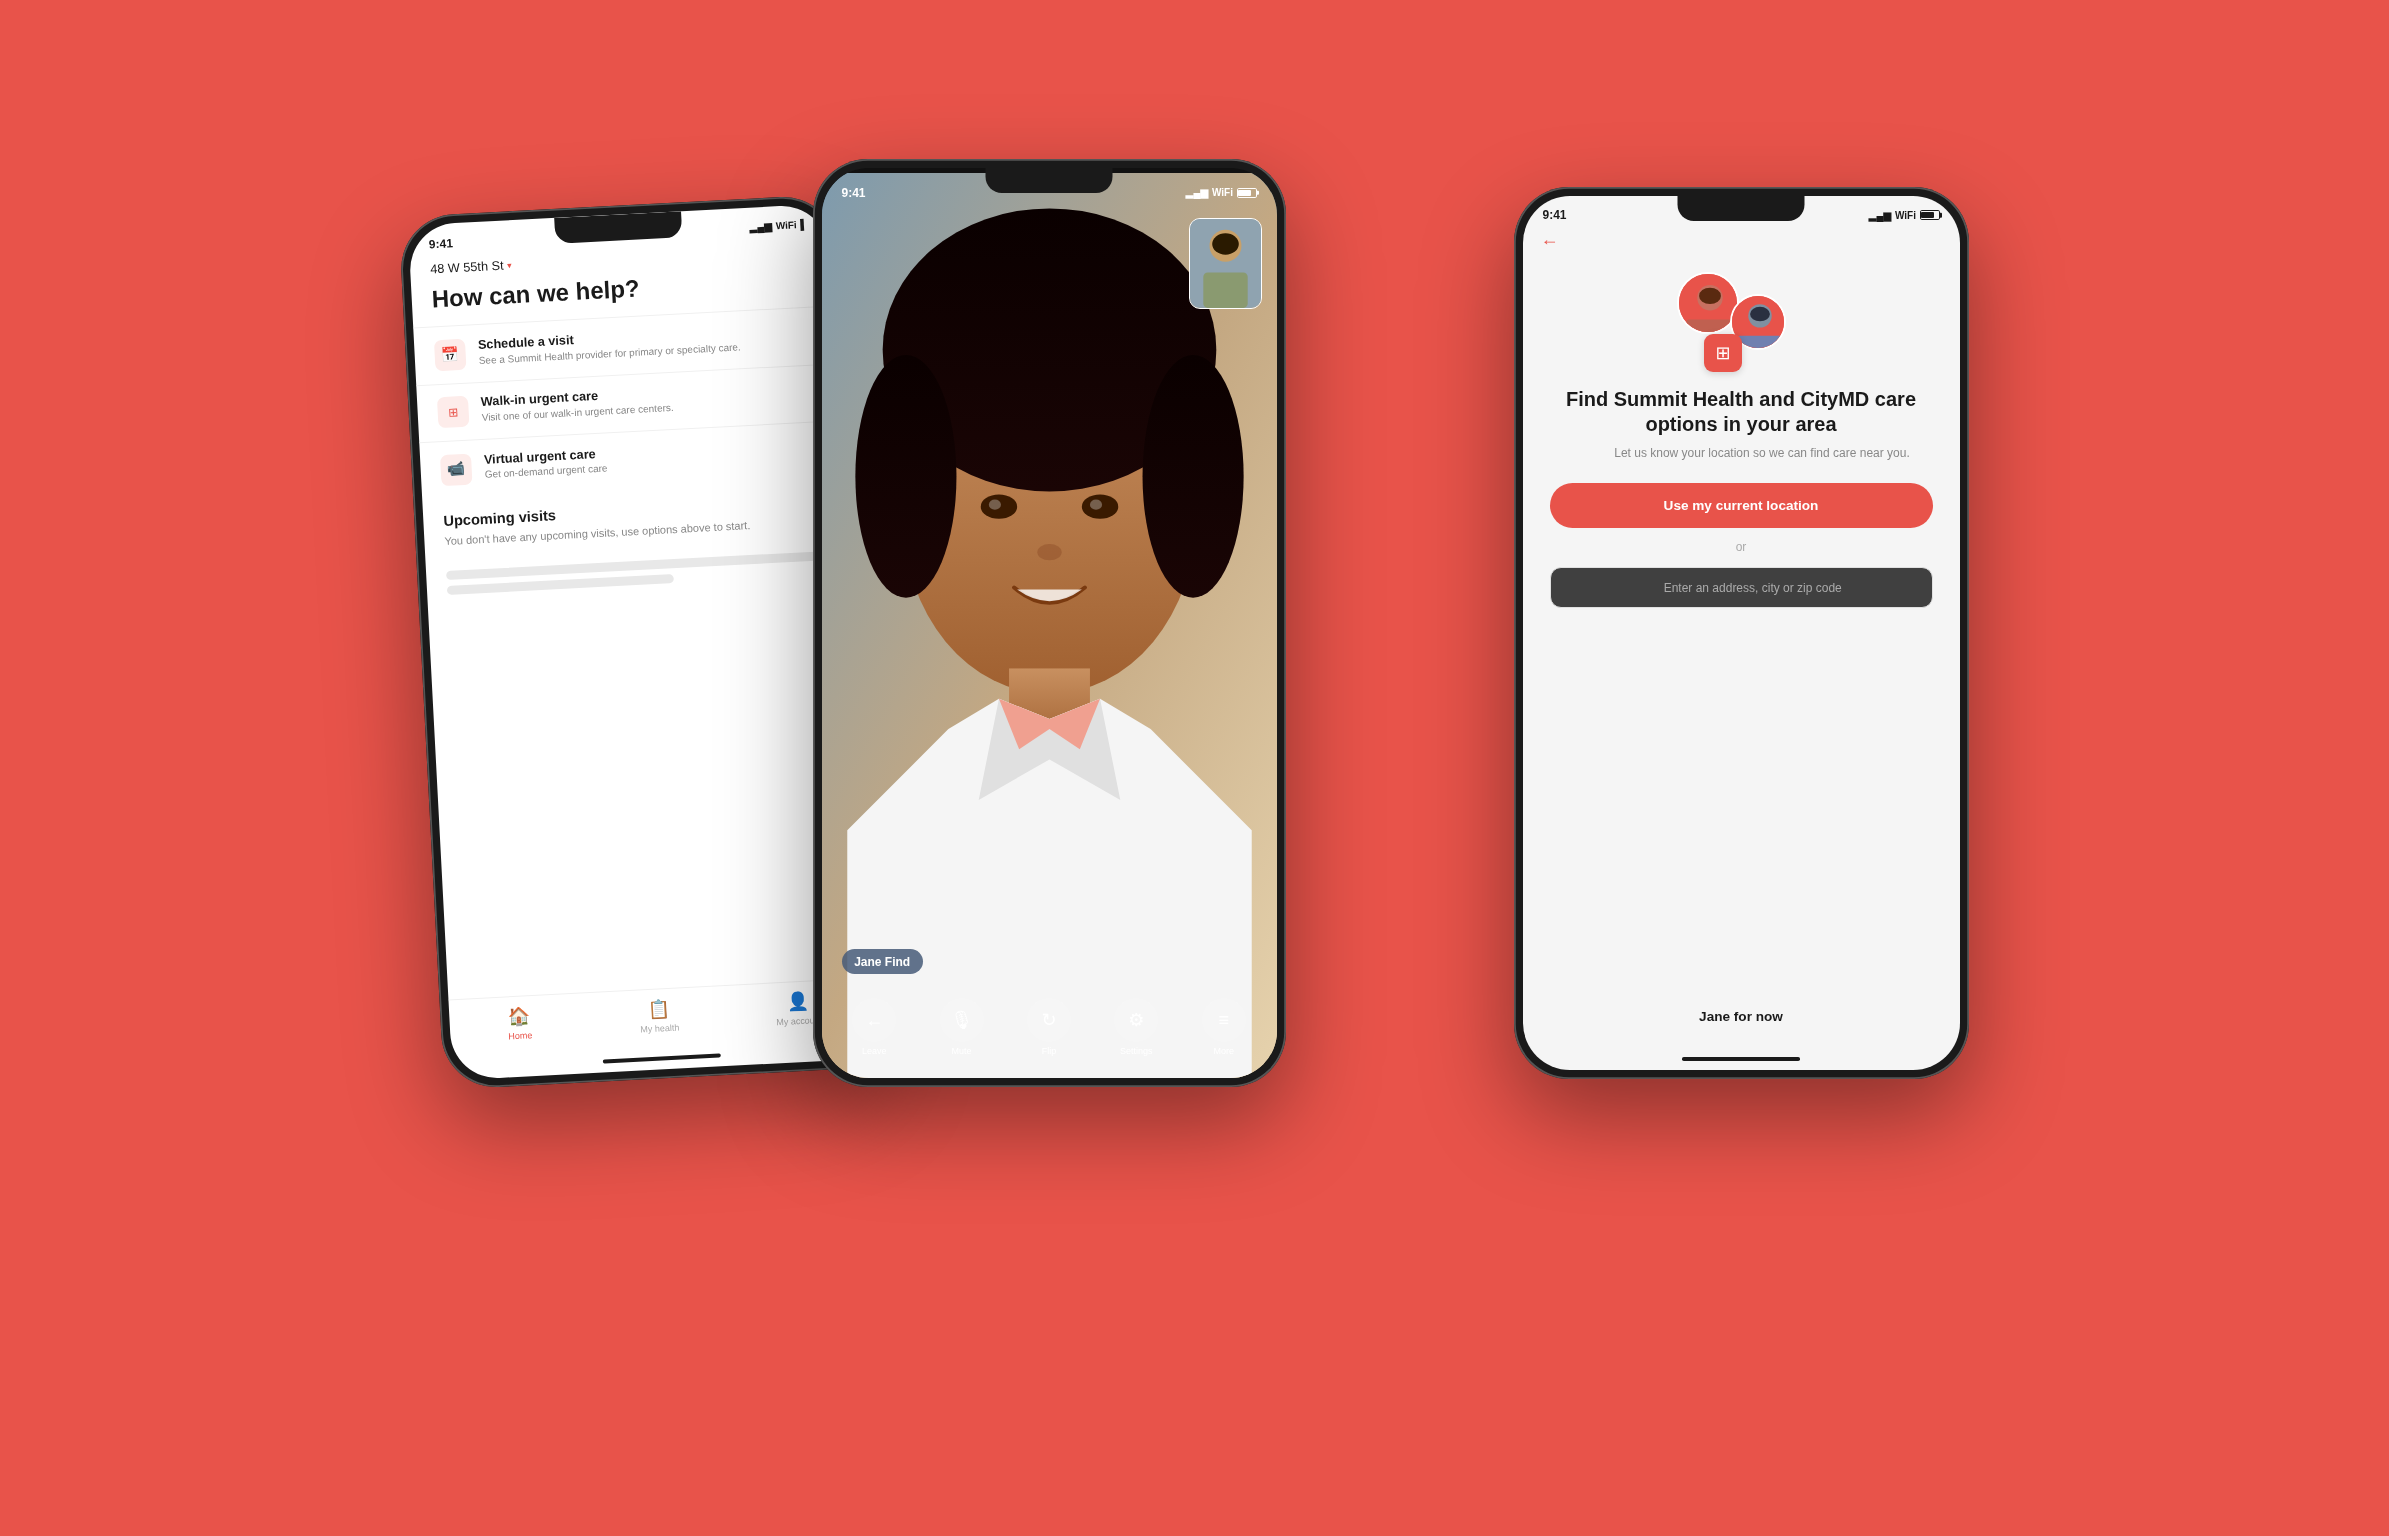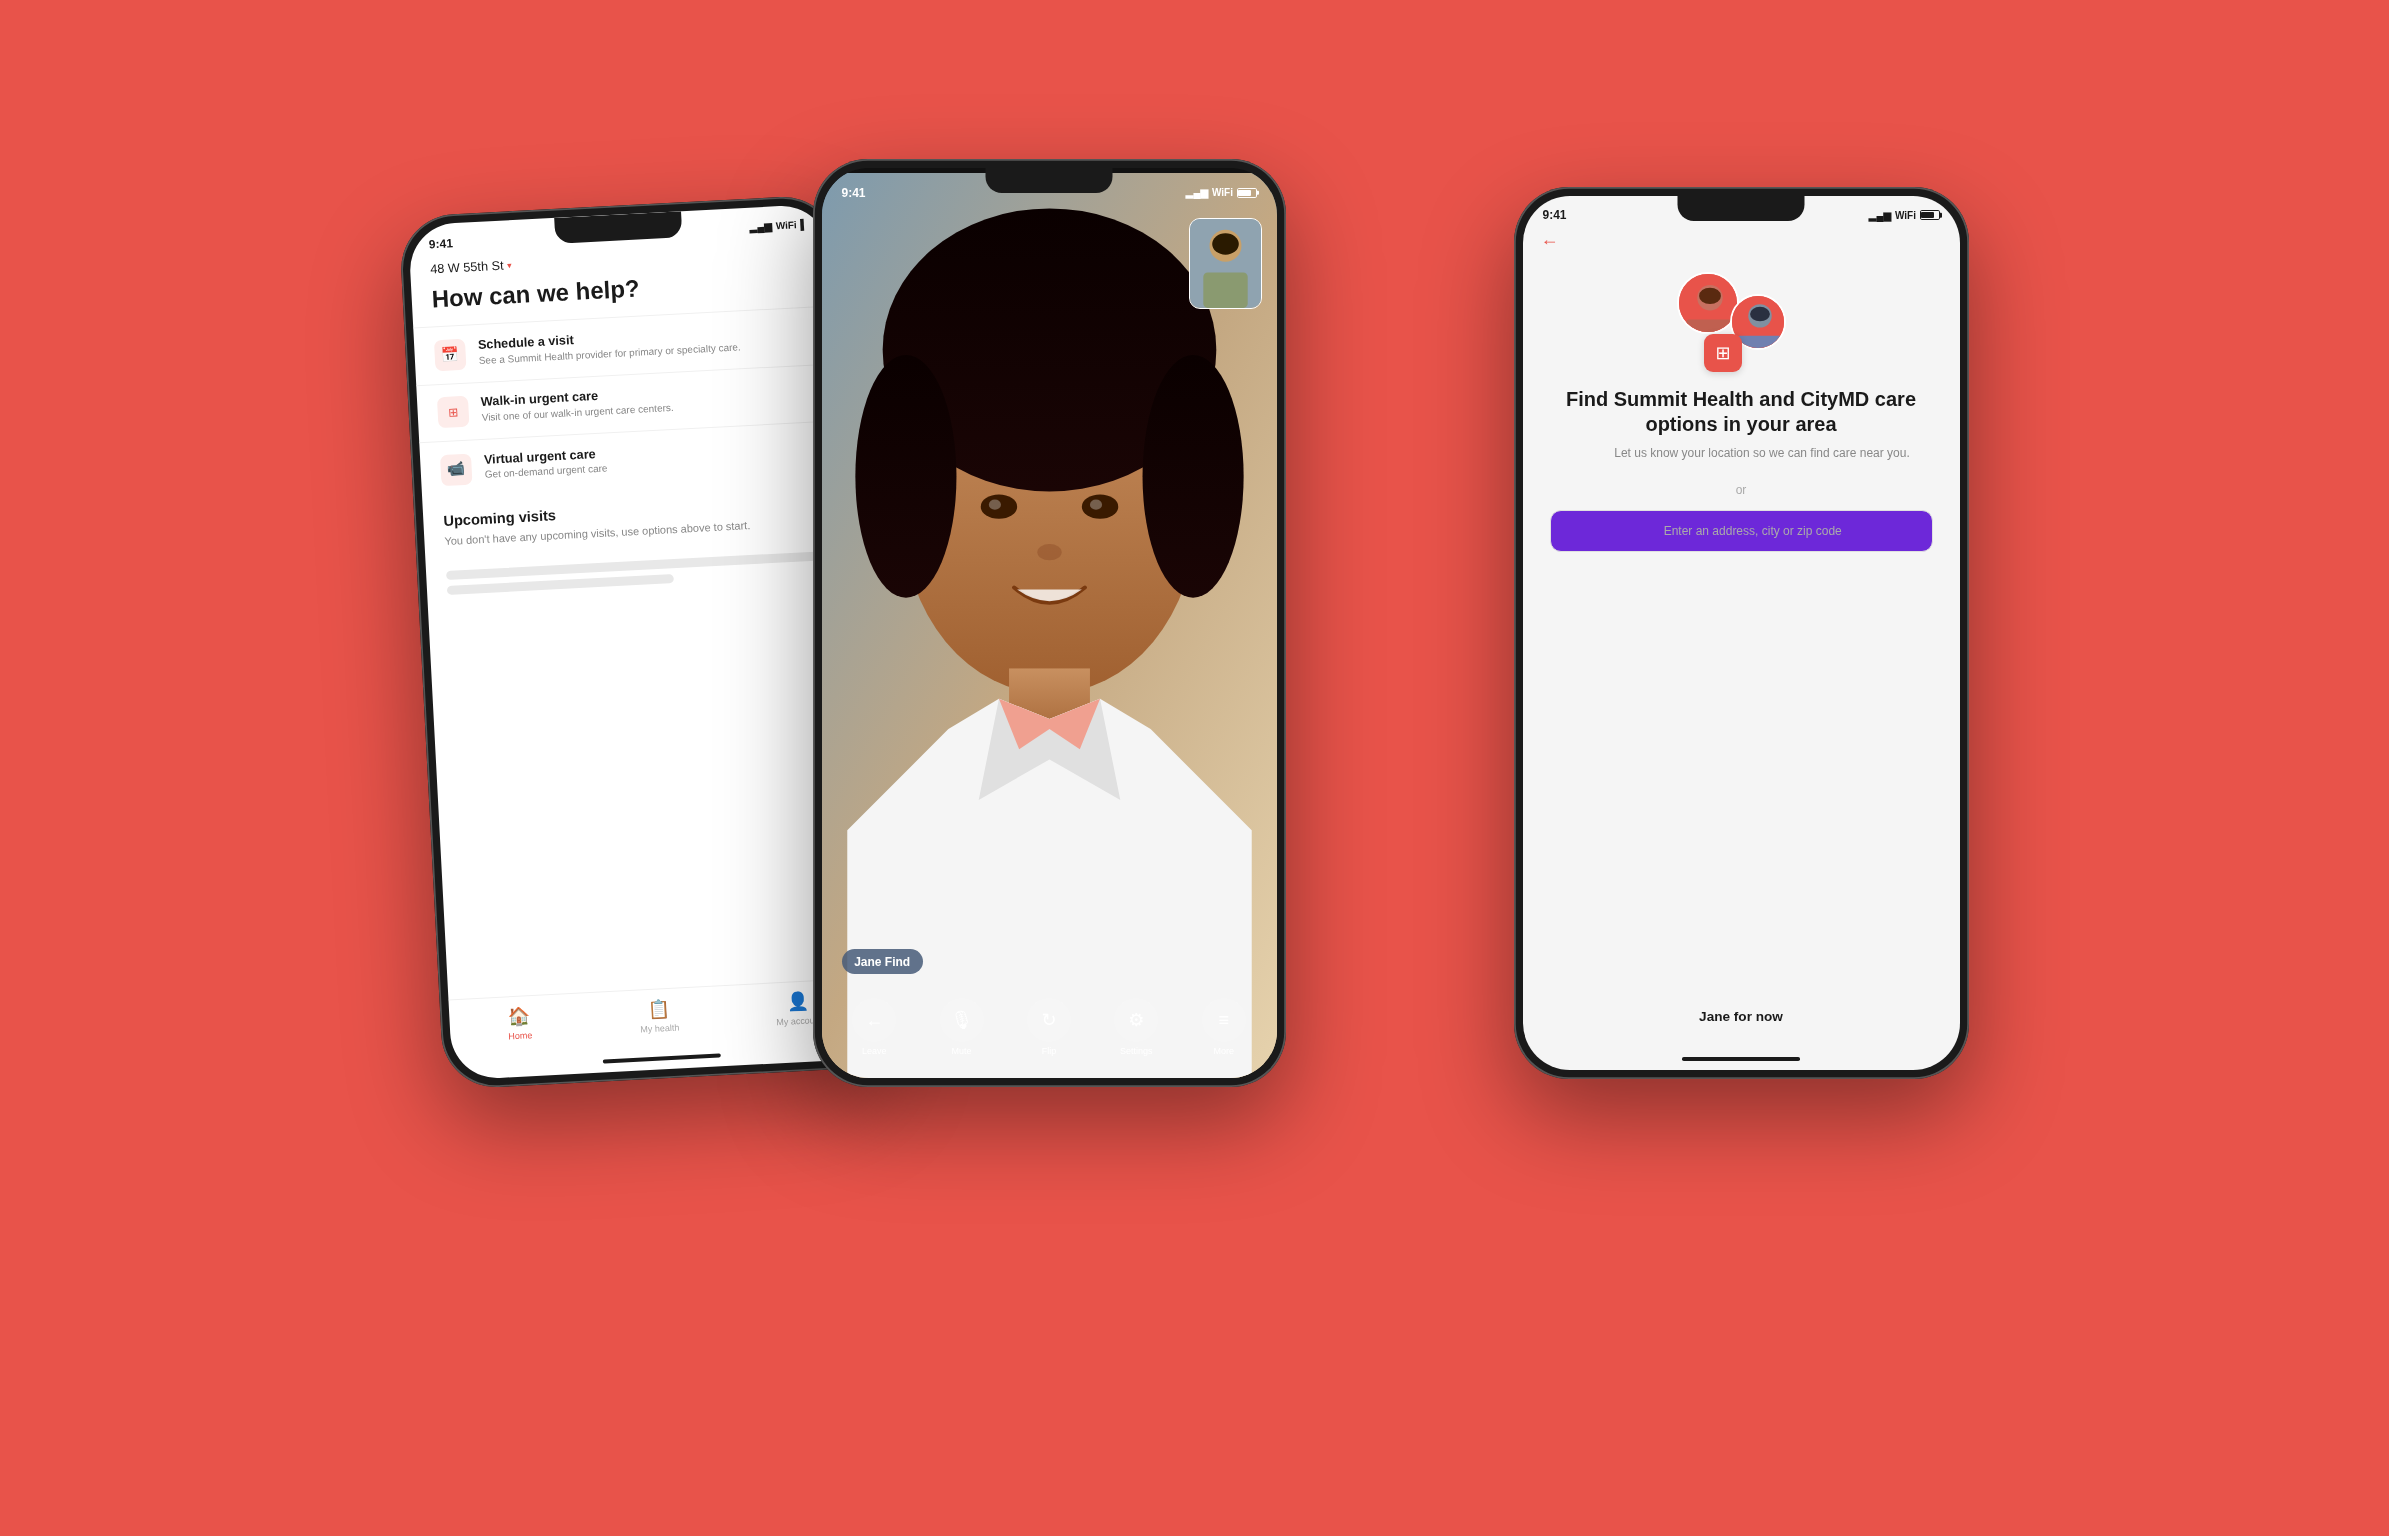--- a/index.html
+++ b/index.html
@@ -431,21 +431,21 @@
     }
 
     .or-divider {
       font-size: 12px;
       color: #aaa;
       margin-bottom: 12.7px;
     }
 
     .address-input {
       width: 100%;
-      background: #6d28d9;
+      background: #404040;
       border: 0.9px solid #e0e0e0;
       border-radius: 11px;
       padding: 12.7px 14.6px 12.7px 38px;
       font-size: 12px;
       color: #aaa;
       position: relative;
       margin-bottom: 22px;
     }
 
     .address-field-wrap {
@@ -720,20 +720,21 @@
 
             <div style="position:absolute; left:45px; bottom:0; width:38px; height:38px; background:#E8534A; border-radius:9px; display:flex; align-items:center; justify-content:center; color:#fff; font-size:18px; box-shadow:0 1.8px 7.3px rgba(0,0,0,0.15);">
               <span>⊞</span>
             </div>
           </div>
 
           <div class="find-title">Find Summit Health and CityMD care options in your area</div>
 
           <div class="find-desc">Let us know your location so we can find care near you.</div>
 
+          <button class="location-btn">Use my current location</button>
 
           <div class="or-divider">or</div>
 
           <div class="address-field-wrap">
             <span class="address-field-icon">📍</span>
             <div class="address-input">
               <span>Enter an address, city or zip code</span>
             </div>
           </div>
         </div>

